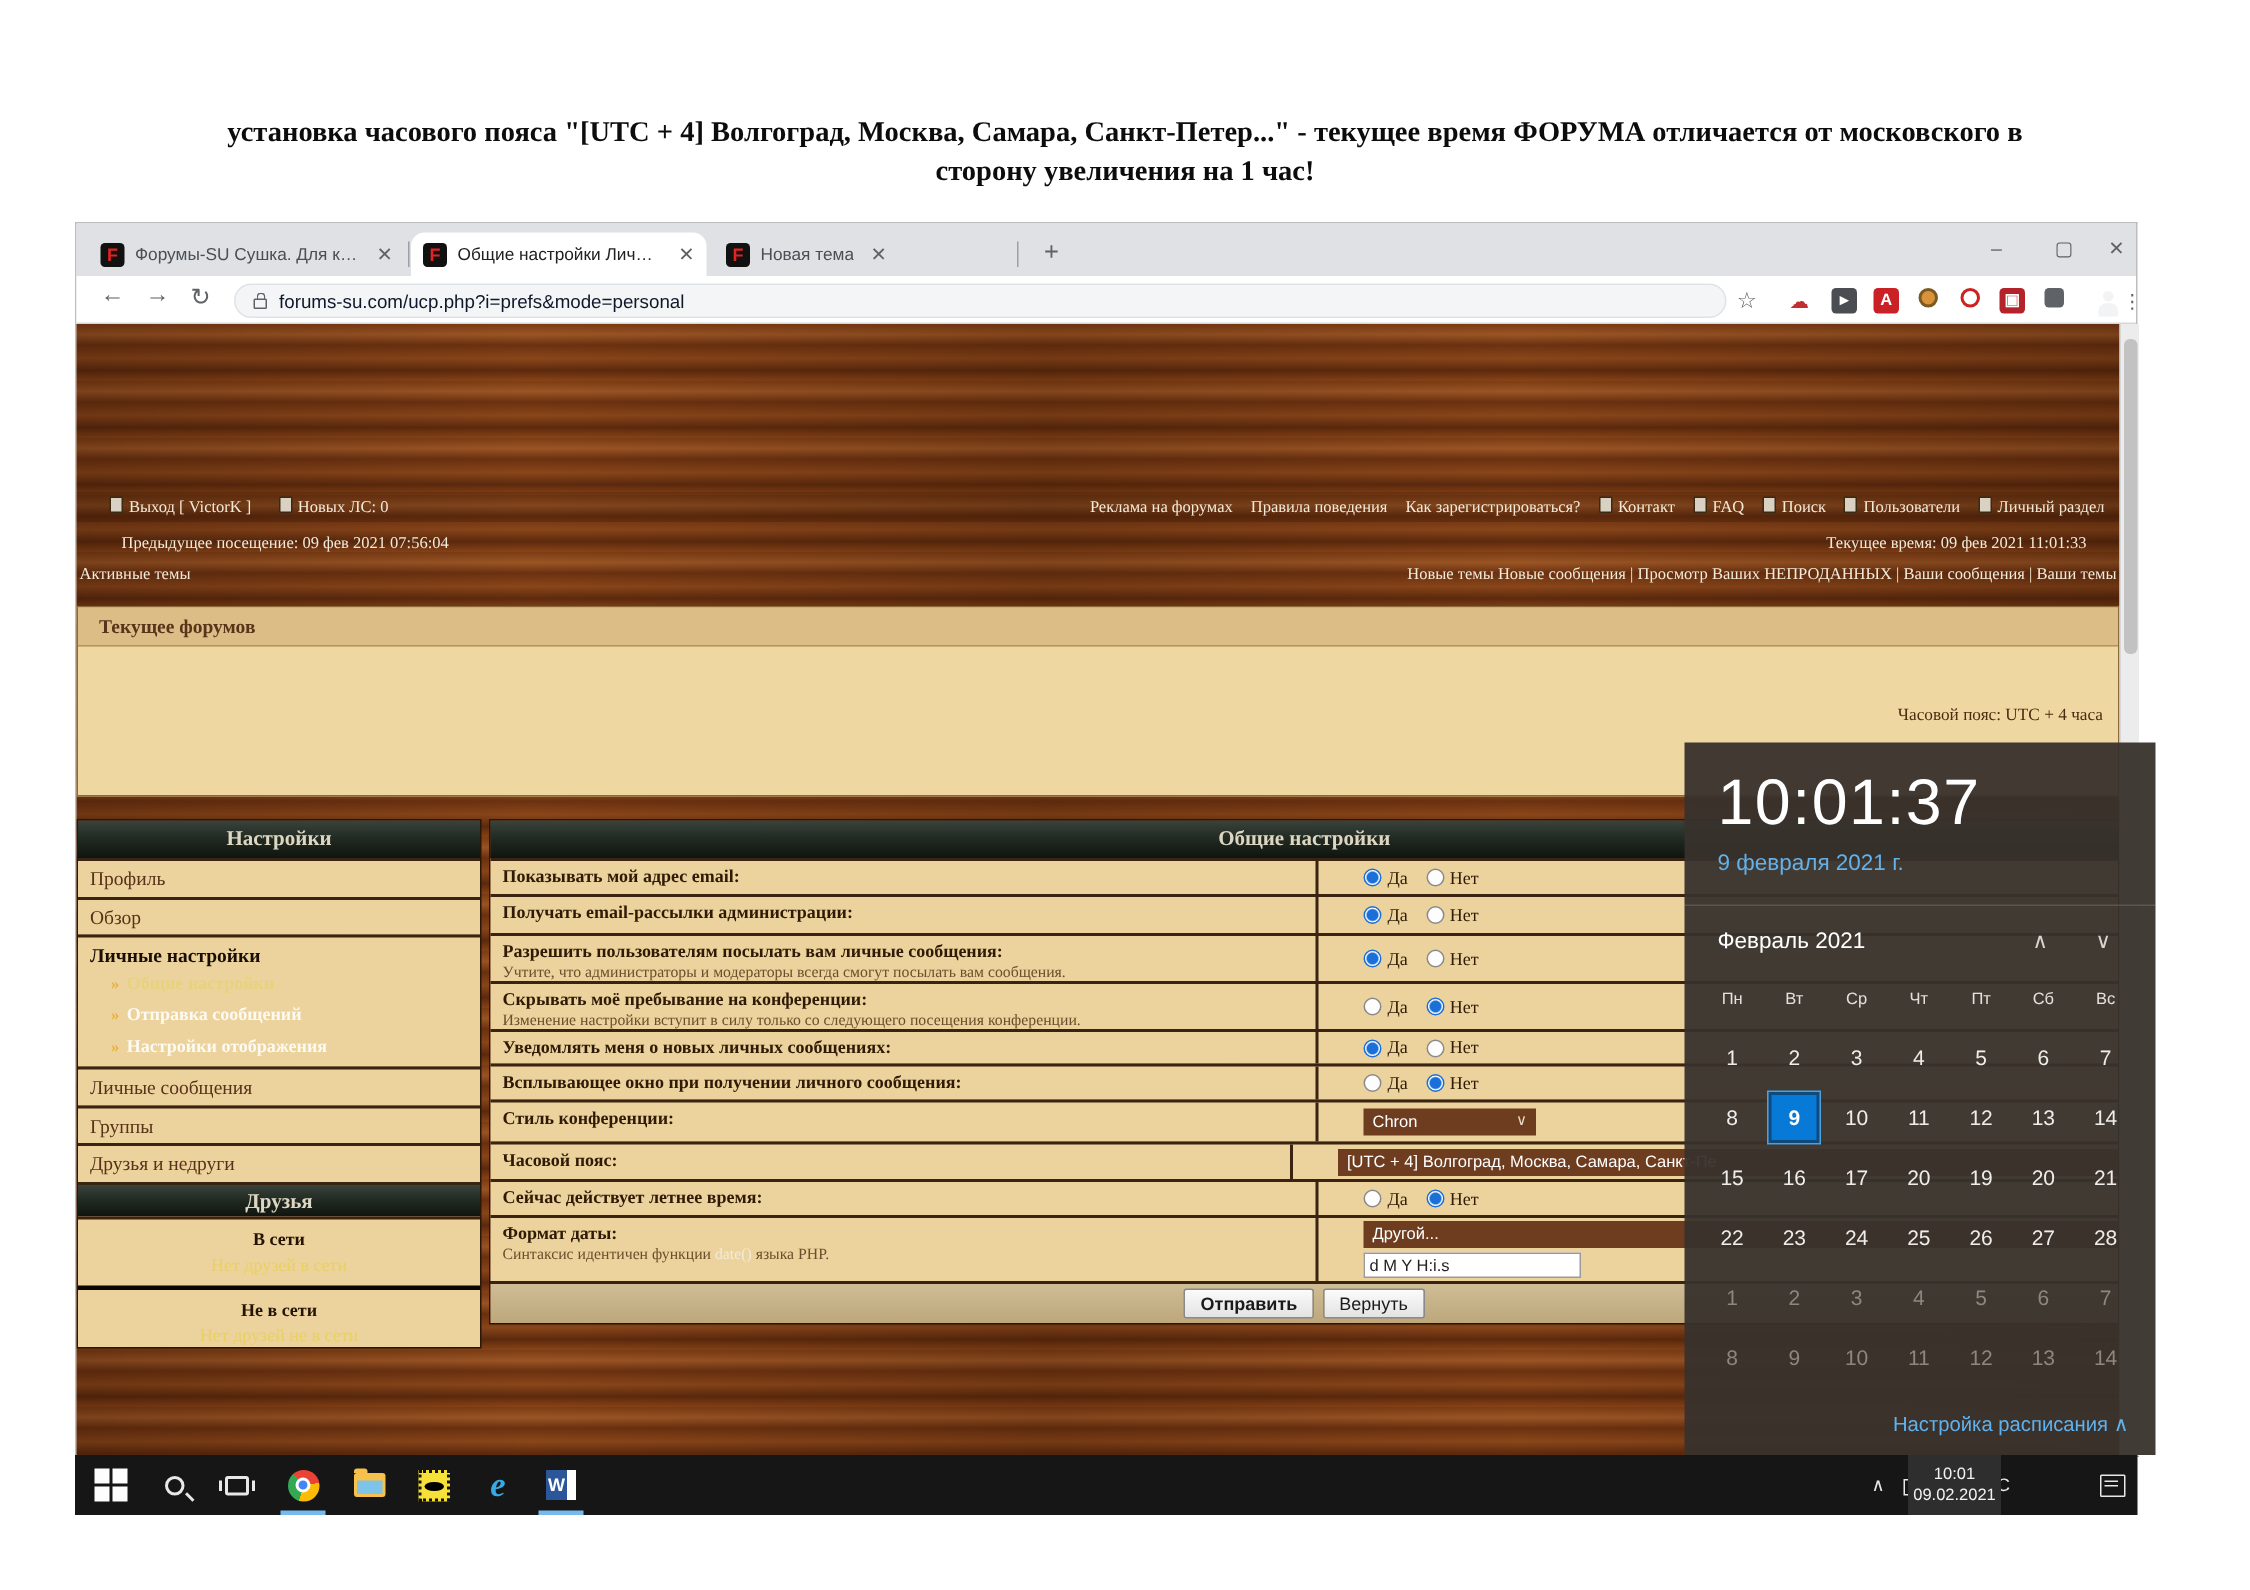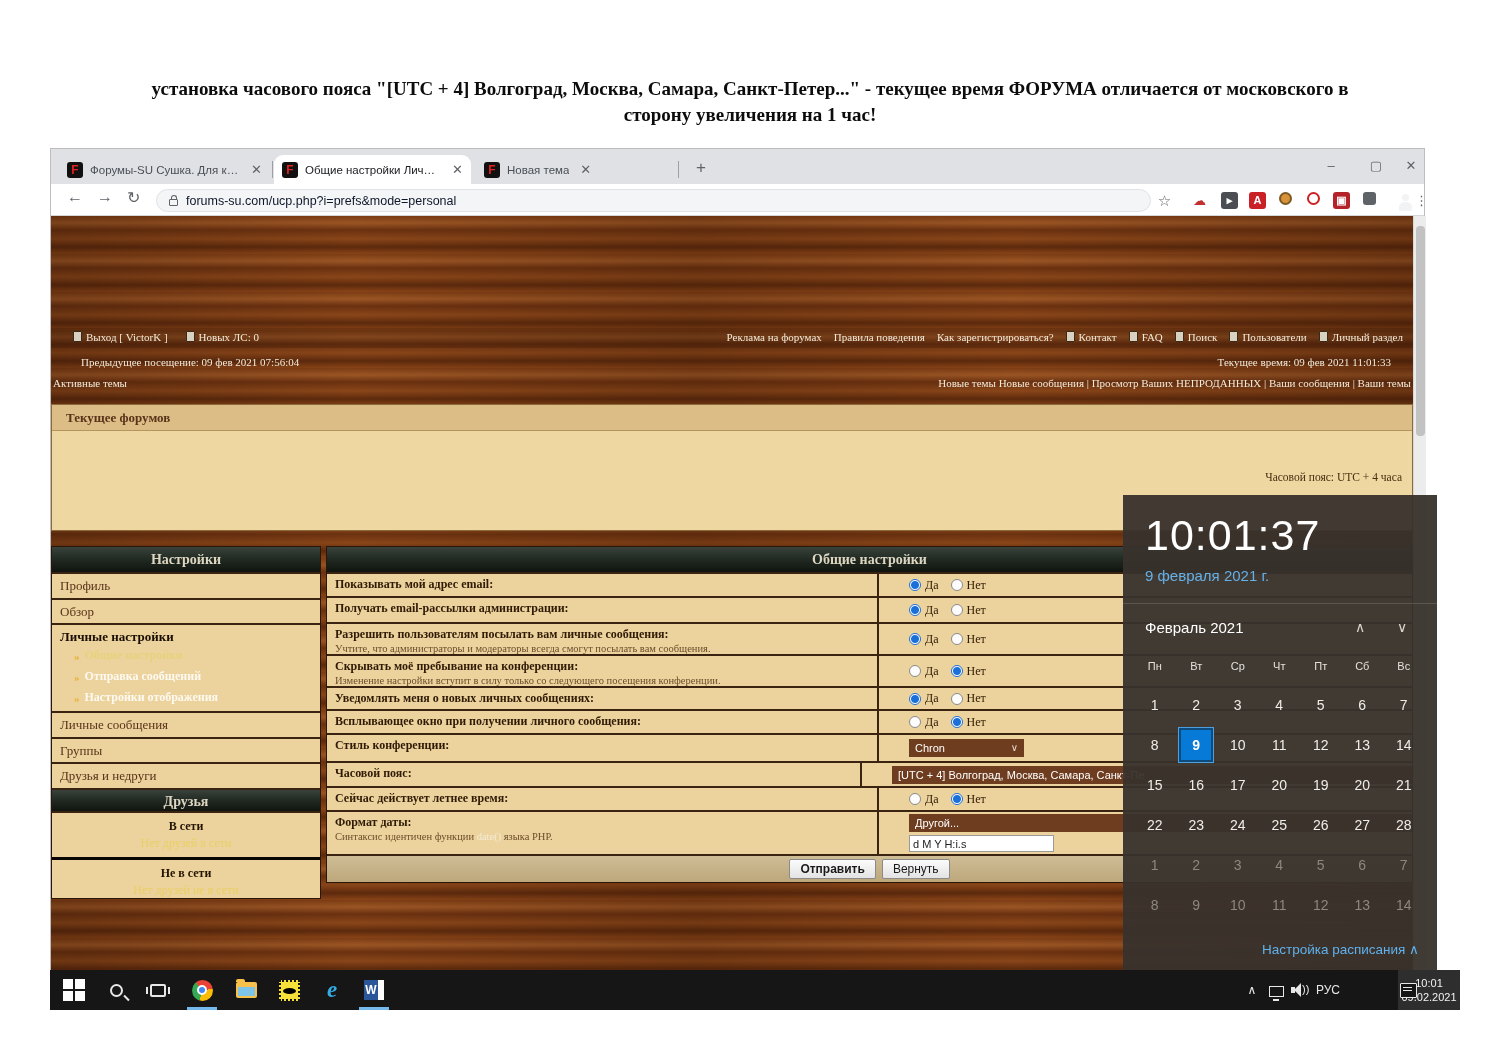--- a/index.html
+++ b/index.html
@@ -512,21 +512,21 @@
         <span class="netic"></span>
       </div>
     <div class="tb-ic" style="left:1238px;">
         <span class="spkic">
           <span class="sbody"></span>
           <span class="scone"></span>
           <span class="swave">))</span>
         </span>
       </div>
     <div class="tb-ic tb-right" style="left:1262px; width:32px;">РУС</div>
-    <div class="clockbox" style="left:1348px; width:62px;">
+    <div class="clockbox" style="left:1222px; width:62px;">
       <div>10:01</div>
       <div>09.02.2021</div>
     </div>
     <div class="tb-ic" style="left:1346px;">
         <span class="notific"></span>
       </div>
   </div>
 
 </div>
 

